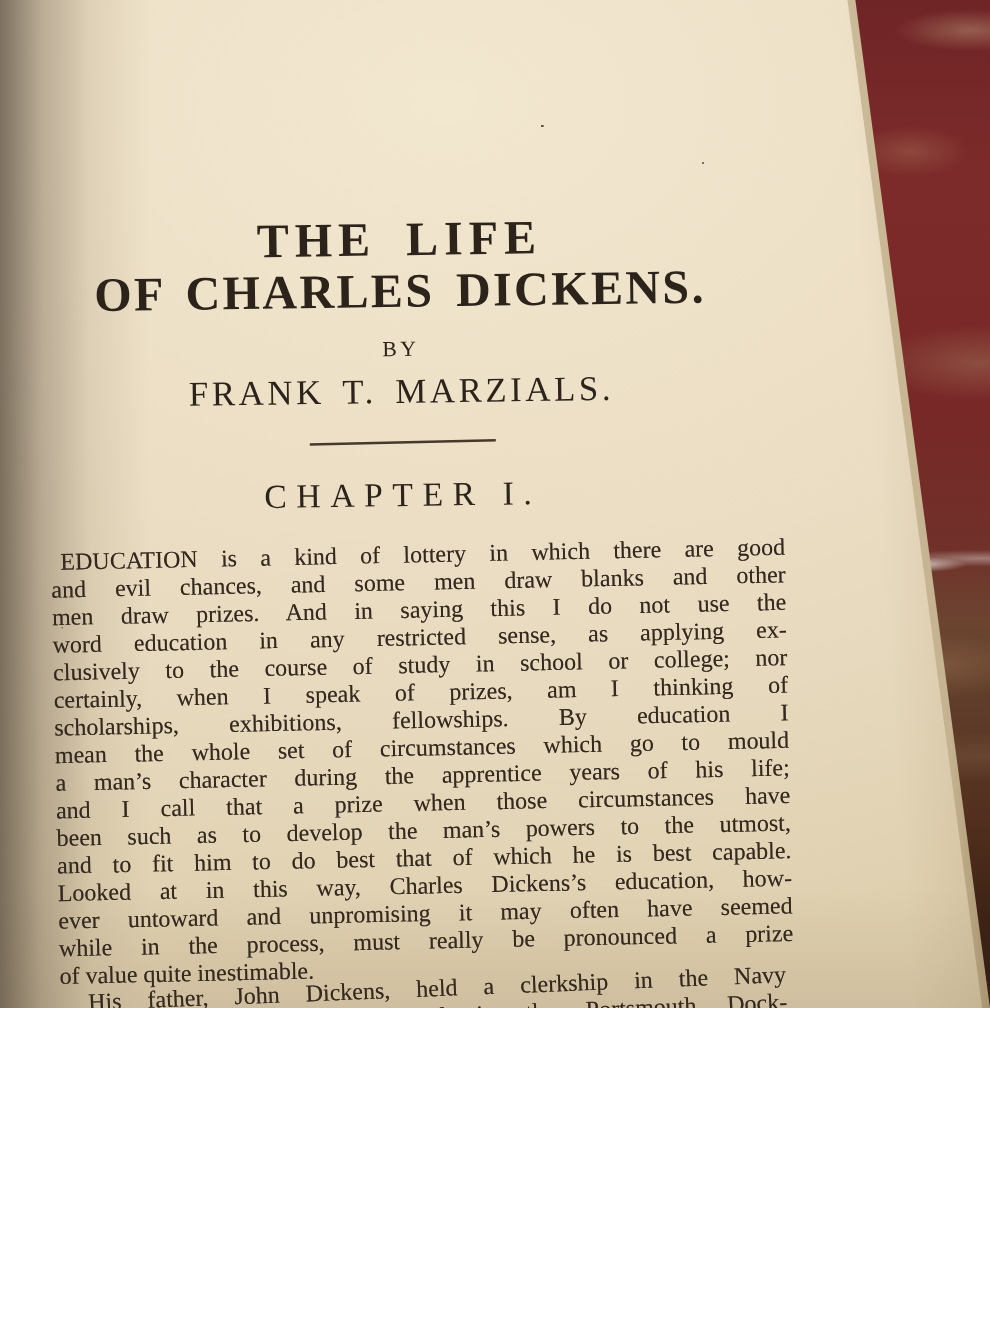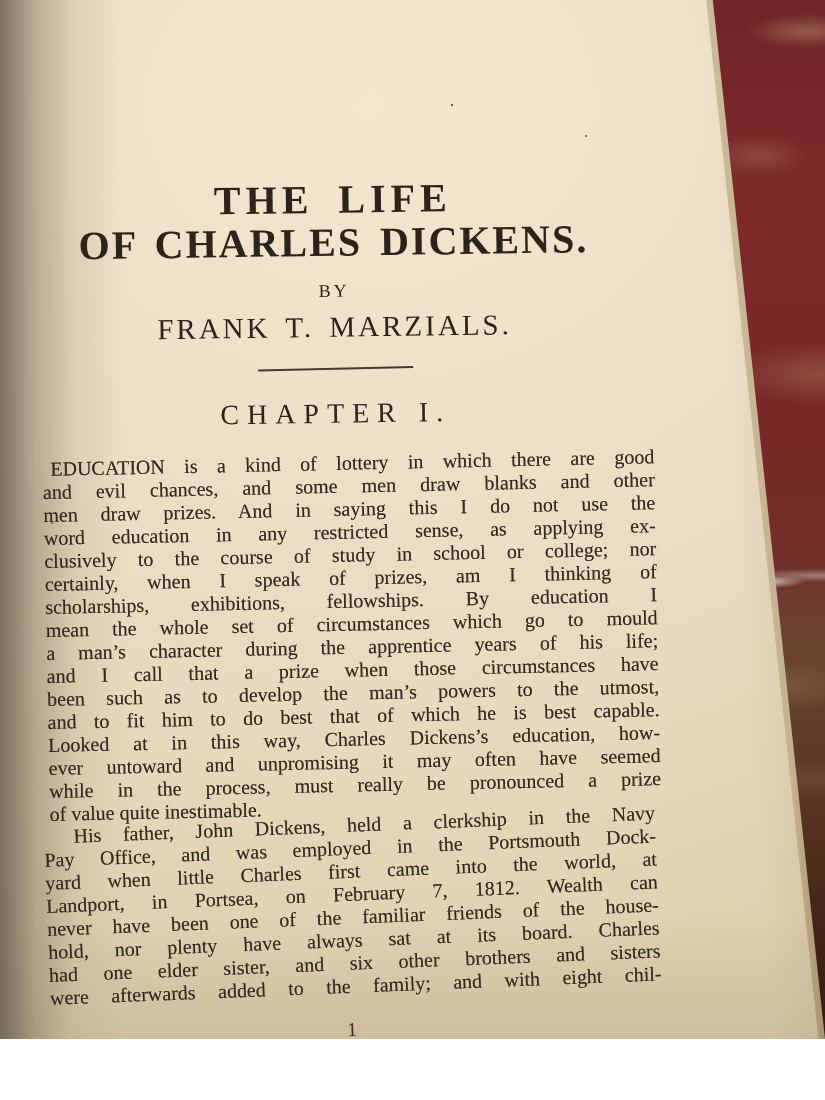--- a/index.html
+++ b/index.html
@@ -3,21 +3,21 @@
 <meta charset="utf-8">
 <style>
   html, body {
     margin: 0; padding: 0;
     width: 825px; height: 1100px;
     overflow: hidden;
     font-family: "Liberation Serif", "DejaVu Serif", serif;
   }
   .scene {
     position: relative;
-    width: 825px; height: 1039px;
+    width: 825px; height: 840px;
     background: #6e2526;
     overflow: hidden;
   }
   
   .wood {
     position: absolute; inset: 0;
     background:
       radial-gradient(55px 9px at 93% 56%, rgba(218,208,204,0.9), rgba(218,208,204,0) 70%),
       radial-gradient(120px 10px at 99% 55.4%, rgba(200,185,180,0.55), rgba(200,185,180,0) 70%),
       radial-gradient(90px 25px at 98% 3%, rgba(186,148,118,0.5), rgba(186,148,118,0) 70%),

